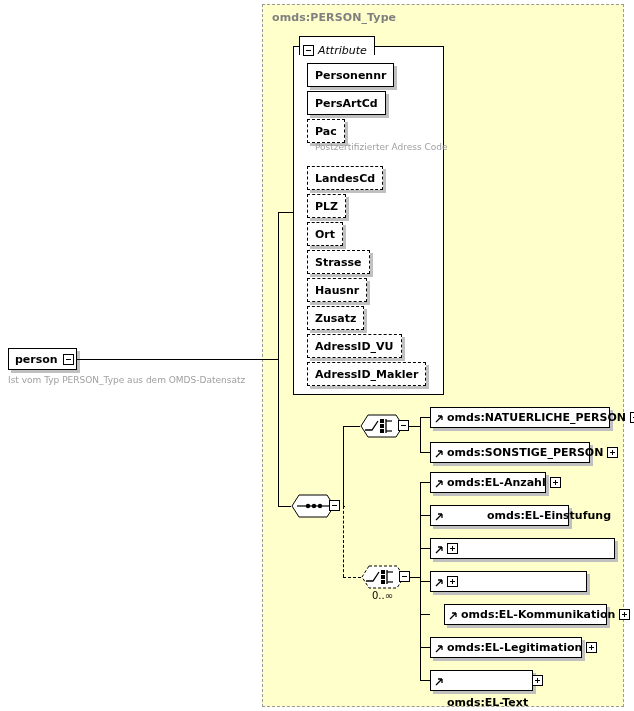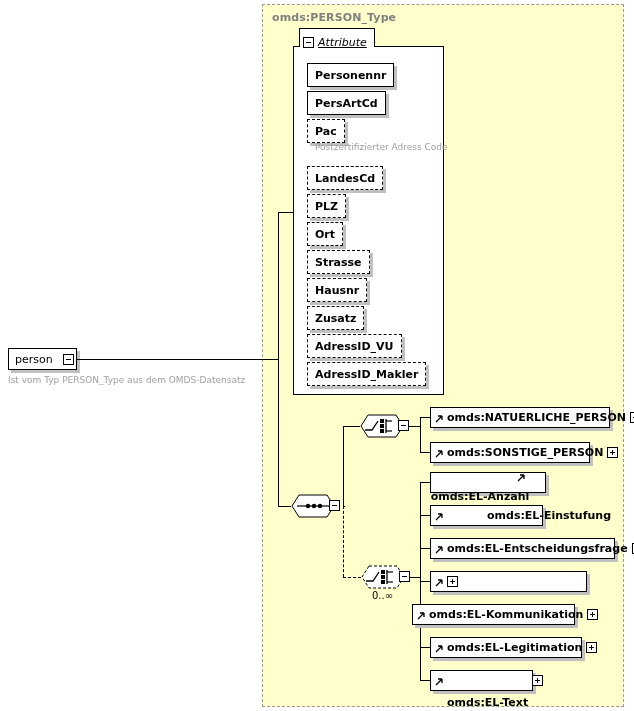--- a/index.html
+++ b/index.html
@@ -20,25 +20,24 @@
     left:272px;top:11px;color:#808080;font-size:11px;font-weight:bold;
     letter-spacing:.1px;white-space:nowrap;
   }
 
   
   #attr-panel{
     left:293px;top:46px;width:151px;height:349px;
     background:#ffffff;border:1px solid #000;box-sizing:border-box;
   }
   #attr-tab{
-    left:299px;top:28px;height:19px;
+    left:299px;top:36px;height:19px;
     background:#ffffff;border:1px solid #000;border-bottom:none;
     box-sizing:border-box;display:flex;align-items:center;
     padding:8px 7px 0 3px;
-    text-decoration:underline;
   }
   #attr-tab .lbl{font-style:italic;font-size:11px;margin-left:4px;}
 
   
   .pmbox{
     width:11px;height:11px;border:1px solid #000;background:#fff;
     box-sizing:border-box;position:relative;flex:0 0 auto;display:inline-block;
   }
   .pmbox::before{
     content:"";position:absolute;left:2px;top:4px;width:5px;height:1px;background:#000;
@@ -61,21 +60,21 @@
     color:#a0a0a0;font-size:9px;font-weight:normal;white-space:nowrap;
   }
 
   
   #person-box{
     left:8px;top:348px;width:69px;height:22px;
     background:#ffffff;border:1px solid #000;box-sizing:border-box;
     display:flex;align-items:center;justify-content:space-between;
     padding:0 2px 0 6px;box-shadow:3px 3px 0 0 #c0c0c0;
   }
-  #person-box .nm{font-size:11px;font-weight:normal;}
+  #person-box .nm{font-size:11px;font-weight:bold;}
   #person-annot{left:8px;top:375px;color:#a0a0a0;font-size:9px;white-space:nowrap;}
 
   
   .elemref{
     height:21px;background:#ffffff;border:1px solid #000;box-sizing:border-box;
     display:flex;align-items:center;padding:0 20px 0 4px;gap:4px;
     font-size:11px;font-weight:bold;white-space:nowrap;
     box-shadow:3px 3px 0 0 #c0c0c0;
   }
   .refarrow{
@@ -238,48 +237,47 @@
     </div>
     <div class="elemref abs" style="left: 430px; top: 442px; width: 160px;">
       <svg class="refarrow" viewBox="0 0 8 9">
         <path d="M1,8 L7,2 M7,2 L3,2 M7,2 L7,6" stroke="#000" stroke-width="1.3" fill="none"></path>
       </svg>
       <span style="flex: 1 1 auto;">omds:SONSTIGE_PERSON</span>
       <span class="pmbox plus"></span>
     </div>
   </div>
 <div id="el-refs">
-    <div class="elemref abs" style="left: 430px; top: 472px; width: 116px; flex-direction: column;">
+    <div class="elemref abs" style="left: 430px; top: 472px; width: 116px;">
       <svg class="refarrow" viewBox="0 0 8 9">
         <path d="M1,8 L7,2 M7,2 L3,2 M7,2 L7,6" stroke="#000" stroke-width="1.3" fill="none"></path>
       </svg>
       <span style="flex: 1 1 auto;">omds:EL-Anzahl</span>
       <span class="pmbox plus"></span>
     </div>
-    <div class="elemref abs" style="left: 430px; top: 505px; width: 113px; gap: 44px;">
+    <div class="elemref abs" style="left: 430px; top: 505px; width: 139px; gap: 44px;">
       <svg class="refarrow" viewBox="0 0 8 9">
         <path d="M1,8 L7,2 M7,2 L3,2 M7,2 L7,6" stroke="#000" stroke-width="1.3" fill="none"></path>
       </svg>
       <span style="flex: 1 1 auto;">omds:EL-Einstufung</span>
       <span class="pmbox plus"></span>
     </div>
     <div class="elemref abs" style="left: 430px; top: 538px; width: 185px;">
       <svg class="refarrow" viewBox="0 0 8 9">
         <path d="M1,8 L7,2 M7,2 L3,2 M7,2 L7,6" stroke="#000" stroke-width="1.3" fill="none"></path>
       </svg>
-      <span style="flex: 1 1 auto;">omds:EL-Entscheidungsfrage</span>
       <span class="pmbox plus"></span>
     </div>
     <div class="elemref abs" style="left: 430px; top: 571px; width: 157px;">
       <svg class="refarrow" viewBox="0 0 8 9">
         <path d="M1,8 L7,2 M7,2 L3,2 M7,2 L7,6" stroke="#000" stroke-width="1.3" fill="none"></path>
       </svg>
       <span class="pmbox plus"></span>
     </div>
-    <div class="elemref abs" style="left: 412px; top: 604px; width: 163px; text-align: center;">
+    <div class="elemref abs" style="left: 444px; top: 604px; width: 163px; text-align: center;">
       <svg class="refarrow" viewBox="0 0 8 9">
         <path d="M1,8 L7,2 M7,2 L3,2 M7,2 L7,6" stroke="#000" stroke-width="1.3" fill="none"></path>
       </svg>
       <span style="flex: 1 1 auto;">omds:EL-Kommunikation</span>
       <span class="pmbox plus"></span>
     </div>
     <div class="elemref abs" style="left: 430px; top: 637px; width: 152px;">
       <svg class="refarrow" viewBox="0 0 8 9">
         <path d="M1,8 L7,2 M7,2 L3,2 M7,2 L7,6" stroke="#000" stroke-width="1.3" fill="none"></path>
       </svg>

